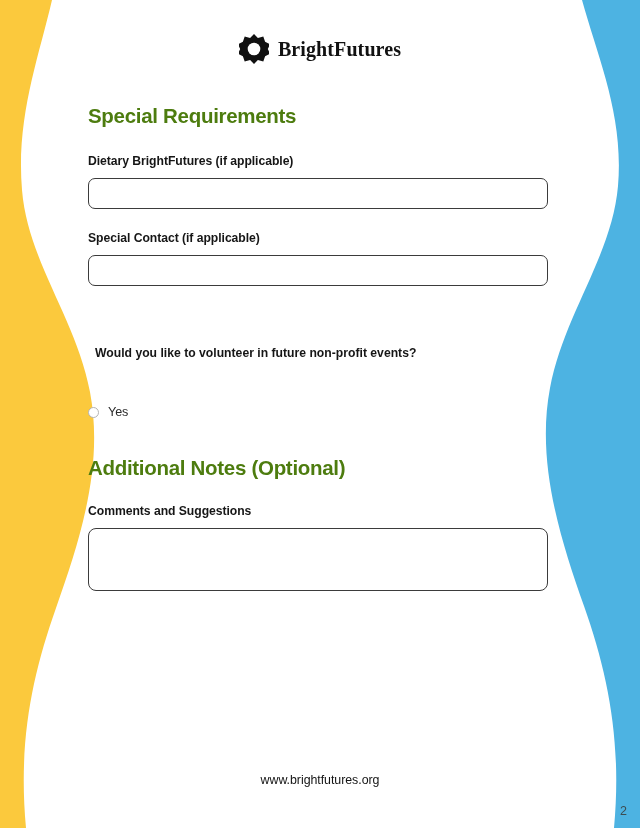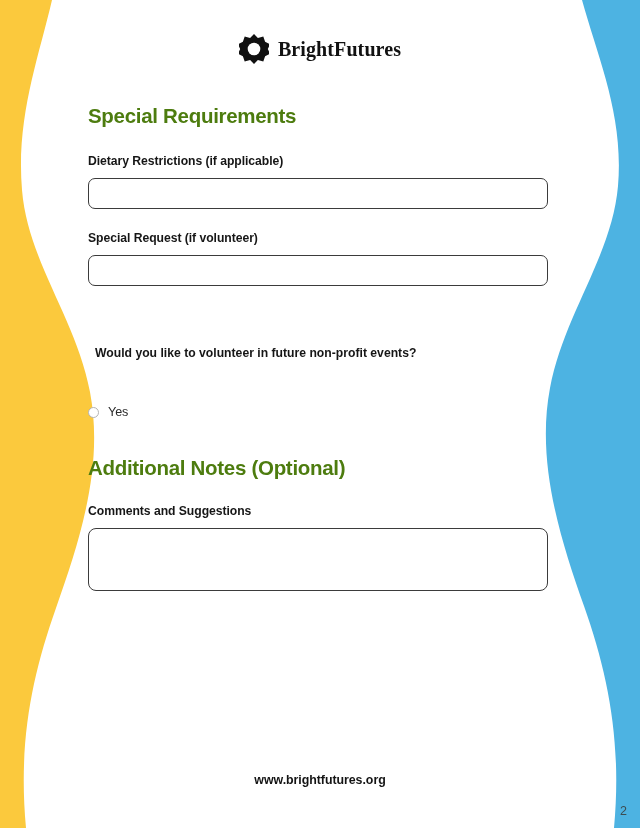--- a/index.html
+++ b/index.html
@@ -162,21 +162,21 @@
   }
 
   
   .footer-url {
     position: absolute;
     left: 0;
     top: 773px;
     width: 640px;
     text-align: center;
     font-size: 12.4px;
-    font-weight: bold;
+    font-weight: normal;
     letter-spacing: -0.05px;
     color: #141414;
   }
   .page-number {
     position: absolute;
     right: 13px;
     top: 804px;
     font-size: 12.5px;
     color: #3d4d52;
     font-weight: normal;
@@ -210,26 +210,26 @@
     </svg>
     <span class="logo-text">BrightFutures</span>
   </div>
 
   <div class="content">
 
     
     <h2 class="section-title">Special Requirements</h2>
 
     <div class="gap-title-to-label"></div>
-    <label class="field-label">Dietary Restrictions (if applicable)</label>
+    <label class="field-label">Dietary BrightFutures (if applicable)</label>
     <div class="gap-label-to-input"></div>
     <input class="text-input" type="text" placeholder="" style="">
 
     <div class="gap-input-to-label"></div>
-    <label class="field-label">Special Request (if volunteer)</label>
+    <label class="field-label">Special Contact (if applicable)</label>
     <div class="gap-label-to-input"></div>
     <input class="text-input" type="text" placeholder="" style="">
 
     <div class="gap-block"></div>
 
     
 
     <div style="height:19px"></div>
     <div class="question">Would you like to volunteer in future non-profit events?</div>
 

